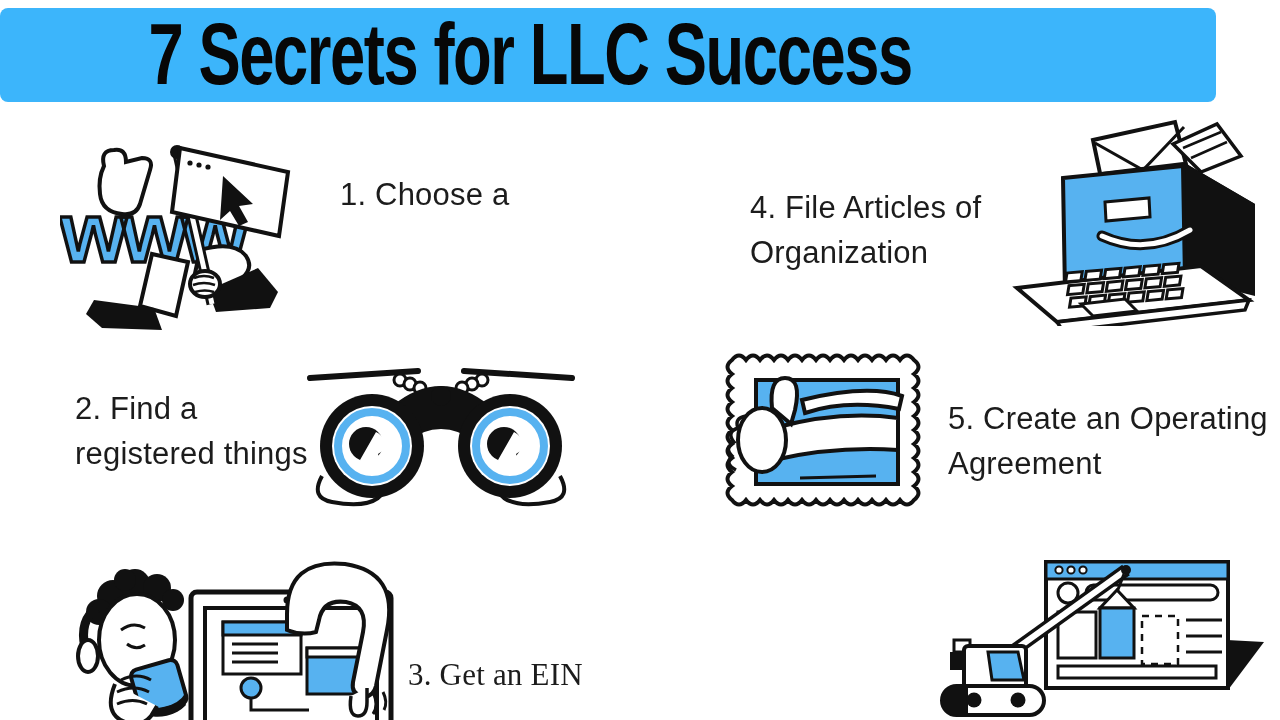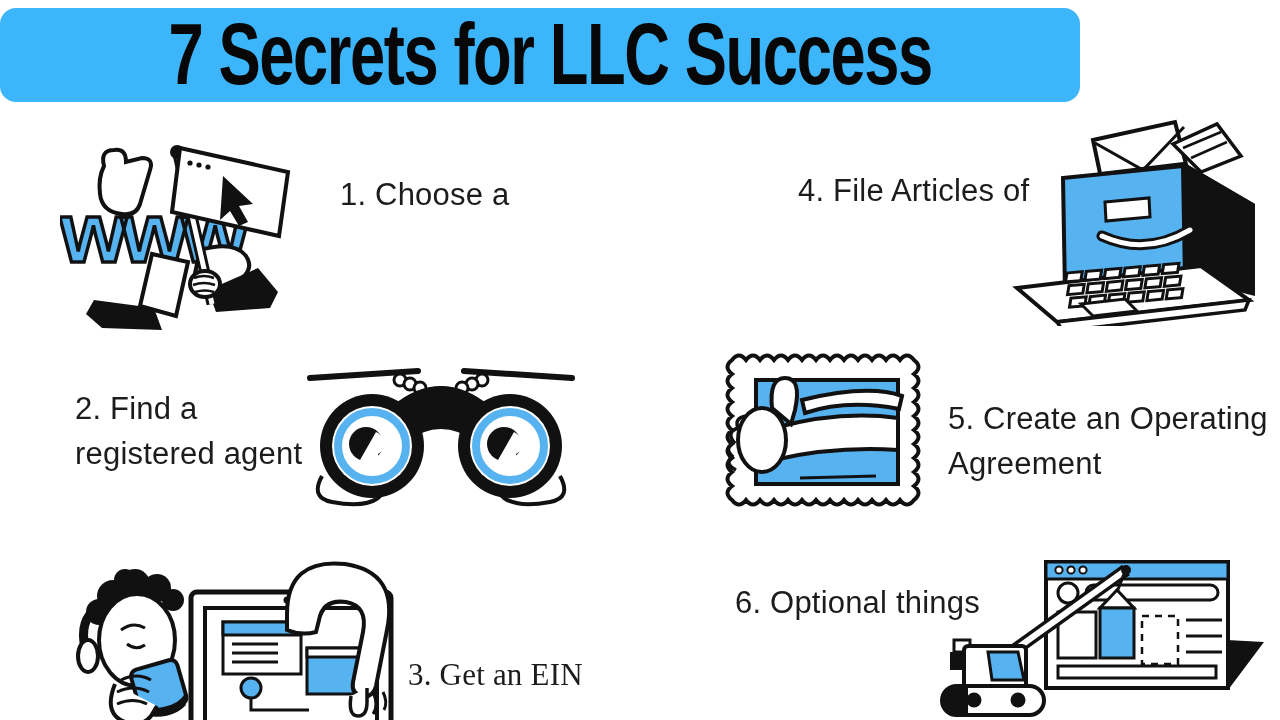--- a/index.html
+++ b/index.html
@@ -1,22 +1,22 @@
 <!DOCTYPE html>
 <html><head>
 <meta charset="utf-8">
 <style>
   html,body{margin:0;padding:0;}
   body{
     width:1280px;height:720px;position:relative;overflow:hidden;
     background:#ffffff;font-family:"Liberation Sans", sans-serif;
   }
   .banner{
-    position:absolute;left:0;top:8px;width:1080px;height:94px;
-    background:#3CB5FB;border-radius:16px;text-align:right;
+    position:absolute;left:0;top:8px;width:1216px;height:94px;
+    background:#3CB5FB;border-radius:8px;text-align:left;
   }
   .banner .title{
     display:inline-block;line-height:92px;font-size:88px;font-weight:700;
     color:#070707;letter-spacing:-2px;white-space:nowrap;
     transform:scaleX(0.72);transform-origin:50% 50%;
   }
   .label{
     position:absolute;font-size:31px;line-height:45px;color:#1c1c1c;
     letter-spacing:0.2px;white-space:nowrap;
   }
@@ -54,22 +54,23 @@
     <polygon points="163,44 193,72 179,74 188,90 179,94 170,79 160,88" fill="#111"></polygon>
 
     <ellipse cx="145" cy="152" rx="15" ry="13" fill="#fff" stroke="#111" stroke-width="4"></ellipse>
     <path d="M134,146 q10,-4 20,0 M133,153 q11,-4 22,0 M135,160 q10,-3 19,0" stroke="#111" stroke-width="2.5" fill="none"></path>
   </svg>
 </div>
 <div class="label" style="left:340px;top:172px;">
   <div>1. Choose a</div>
 </div>
 
-<div class="label" style="left:750px;top:168px;margin-left:48px;">
+<div class="label" style="left:750px;top:185px;">
   <div>4. File Articles of</div>
+  <div>Organization</div>
 </div>
 <div class="illo" style="left:1005px;top:112px;width:262px;height:214px;">
   <svg width="262" height="214" viewBox="0 0 262 214">
 
     <polygon points="88,28 170,10 182,56 96,66" fill="#fff" stroke="#111" stroke-width="4"></polygon>
     <path d="M90,31 L138,58 L179,15" stroke="#111" stroke-width="3" fill="none"></path>
     <polygon points="168,32 212,12 236,44 196,60" fill="#fff" stroke="#111" stroke-width="3.5"></polygon>
     <path d="M178,36 L216,20 M186,46 L222,30" stroke="#111" stroke-width="2.5"></path>
 
     <polygon points="96,60 178,50 250,92 184,104" fill="#111"></polygon>
@@ -101,21 +102,21 @@
         <rect x="84" y="26" width="15" height="9"></rect>
         <rect x="103" y="26" width="15" height="9"></rect>
     </g>
     <polygon points="76,192 120,187 132,199 88,204" fill="#fff" stroke="#111" stroke-width="3"></polygon>
     <polygon points="52,210 244,188 240,198 58,219" fill="#fff" stroke="#111" stroke-width="3.5"></polygon>
   </svg>
 </div>
 
 <div class="label" style="left:38px;top:386px;margin-left:37px;">
   <div>2. Find a</div>
-  <div>registered agent</div>
+  <div>registered things</div>
 </div>
 <div class="illo" style="left:296px;top:360px;width:290px;height:152px;">
   <svg width="290" height="152" viewBox="0 0 290 152">
 
     <path d="M14,18 L122,11" stroke="#111" stroke-width="6" stroke-linecap="round"></path>
     <path d="M168,11 L276,18" stroke="#111" stroke-width="6" stroke-linecap="round"></path>
     <circle cx="104" cy="20" r="6" fill="#fff" stroke="#111" stroke-width="3"></circle>
     <circle cx="114" cy="24" r="6" fill="#fff" stroke="#111" stroke-width="3"></circle>
     <circle cx="124" cy="28" r="6" fill="#fff" stroke="#111" stroke-width="3"></circle>
     <circle cx="186" cy="20" r="6" fill="#fff" stroke="#111" stroke-width="3"></circle>
@@ -210,21 +211,20 @@
     <path d="M232,62 q0,-56 58,-50 q54,8 42,66 l-11,56 q-3,12 -14,10 q-11,-2 -9,-14 l10,-50 q5,-26 -17,-30 q-23,-3 -27,18 l-3,12 q-14,4 -29,-2 z" fill="#fff" stroke="#111" stroke-width="4"></path>
     <path d="M296,144 q-3,20 7,20 q9,0 9,-14 l0,-14" fill="#fff" stroke="#111" stroke-width="3.5"></path>
     <path d="M318,140 q6,14 0,22 M328,140 q5,10 1,18" stroke="#111" stroke-width="3" fill="none"></path>
   </svg>
 </div>
 <div class="label" style="left:408px;top:652px;font-family:Liberation Serif, serif;">
   <div>3. Get an EIN</div>
 </div>
 
 <div class="label" style="left:735px;top:580px;">
-  <div>6. Optional things</div>
 </div>
 <div class="illo" style="left:928px;top:548px;width:348px;height:172px;">
   <svg width="348" height="172" viewBox="0 0 348 172">
 
     <polygon points="262,90 336,94 300,142 236,142" fill="#111"></polygon>
 
     <rect x="118" y="14" width="182" height="126" fill="#fff" stroke="#111" stroke-width="4"></rect>
     <rect x="118" y="14" width="182" height="17" fill="#57B2F0" stroke="#111" stroke-width="3"></rect>
     <circle cx="131" cy="22" r="3.6" fill="#fff" stroke="#111" stroke-width="2"></circle>
     <circle cx="143" cy="22" r="3.6" fill="#fff" stroke="#111" stroke-width="2"></circle>

